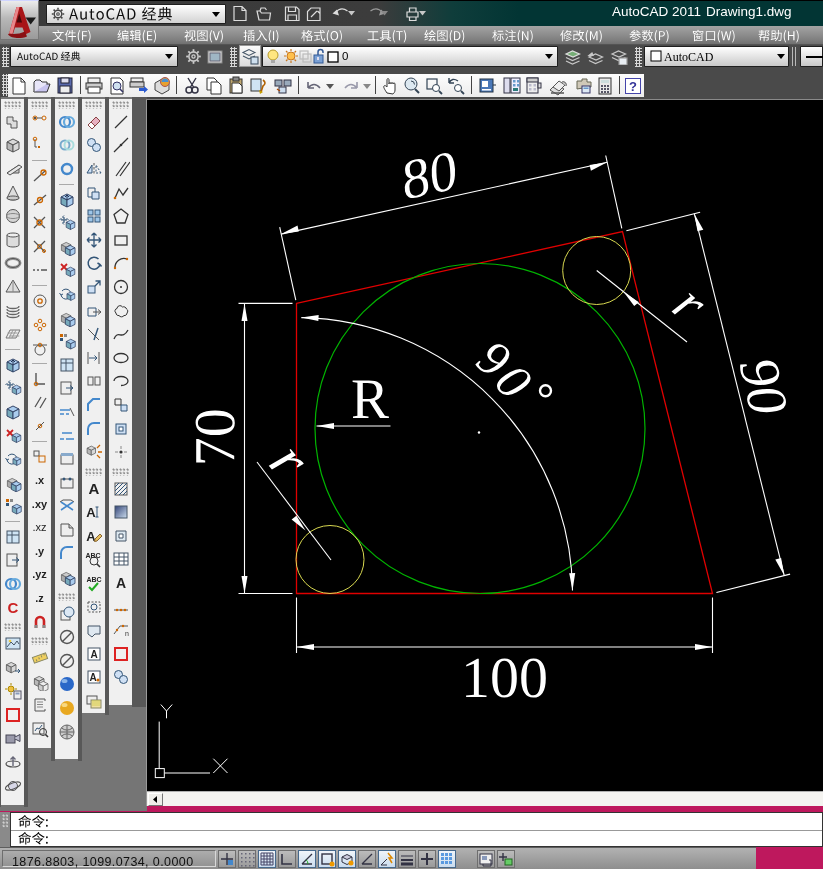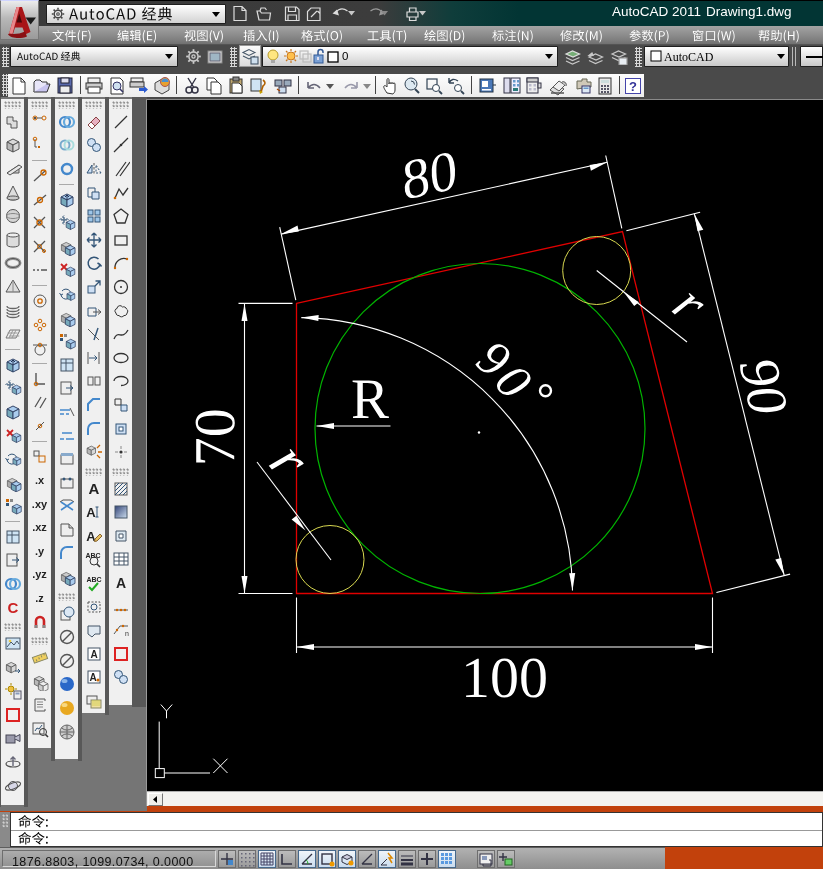--- a/index.html
+++ b/index.html
@@ -1,16 +1,16 @@
 <!DOCTYPE html>
 <html><head><meta charset="utf-8">
 <style>
 *{margin:0;padding:0;box-sizing:border-box}
 body{font-family:"Liberation Sans",sans-serif}
-#page{position:relative;width:823px;height:869px;background:#c2410c;overflow:hidden}
+#page{position:relative;width:823px;height:869px;background:#be185d;overflow:hidden}
 .abs{position:absolute}
 #title{left:0;top:0;width:823px;height:26px;background:linear-gradient(90deg,#3a3a3a 0%,#3c3c3c 46%,#0f3d3b 55%,#023534 63%,#023534 100%);border-top:1.5px solid #000}
 #logo{left:0;top:0;width:39px;height:40px;background:linear-gradient(180deg,#ececec,#b8b8b8 45%,#9a9a9a);border:1px solid #777;border-top-color:#cfd4ff;z-index:5}
 .ttxt{color:#fff;font-size:13.5px;top:4px}
 #menu{left:0;top:26px;width:823px;height:19px;background:linear-gradient(180deg,#a4a4a4,#808080 75%,#707070);border-bottom:1px solid #545454}
 #row3{left:0;top:45px;width:823px;height:26px;background:#4a4a4a}
 .combo{position:absolute;background:linear-gradient(180deg,#fefefe,#c6c6c6);border:1px solid #1f1f1f;border-radius:1px}
 .cartxt{position:absolute;color:#000;font-size:13px}
 .caret{position:absolute;width:0;height:0;border-left:4px solid transparent;border-right:4px solid transparent;border-top:5px solid #000}
 .grip{position:absolute;width:7px;background-image:radial-gradient(circle at 1.5px 1.5px,#d8d8d8 1px,transparent 1.2px);background-size:3px 3px}
@@ -21,21 +21,21 @@
 .s4{position:absolute;top:2px;width:1px;height:18px;background:#444}
 #left{left:0;top:97px;width:147px;height:714px;background:#757575}
 .col{position:absolute;background:#f0f0f0;width:23px}
 .cgrip{height:8px;margin:2px 3px 1px 3px;background-image:radial-gradient(circle at 1.5px 1.5px,#909090 1px,transparent 1.2px);background-size:3.5px 3.5px}
 .ic{width:23px;height:23.6px;display:flex;align-items:center;justify-content:center}
 .isep{width:15px;height:1px;background:#aaa;margin:3px auto}
 #draw{left:147px;top:100px;width:676px;height:691px;background:#000}
 #hscroll{left:147px;top:791px;width:676px;height:15px;background:#f4f3f0;border-top:1px solid #b0b0b0}
 #cmd{left:10px;top:812px;width:813px;height:35px;background:#fff;border:1px solid #333}
 #cmdgrip{left:0;top:812px;width:10px;height:35px;background:#8a8a8a}
-#status{left:0;top:847px;width:665px;height:22px;background:linear-gradient(180deg,#b2b2b2,#8e8e8e);border-top:1px solid #5e5e5e}
+#status{left:0;top:847px;width:756px;height:22px;background:linear-gradient(180deg,#b2b2b2,#8e8e8e);border-top:1px solid #5e5e5e}
 #coords{position:absolute;left:12px;top:7px;font-size:12.5px;color:#111;letter-spacing:.4px}
 .sbtn{position:absolute;top:2px;width:18px;height:18px;border:1px solid #6e6e6e;background:linear-gradient(180deg,#bcbcbc,#9a9a9a);display:flex;align-items:center;justify-content:center}
 .sbtn.on{background:linear-gradient(180deg,#f0f5fa,#cadcee);border-color:#46698c}
 </style></head>
 <body>
 <div id="page">
   <div class="abs" id="title"></div>
   <div class="abs" id="menu"></div>
     <svg class="abs" style="left:0;top:0" width="823" height="50">
       <path transform="translate(52 40.2)" d="M5.2 -10.1C5.6 -9.5 6.0 -8.7 6.1 -8.2L7.1 -8.5C7.0 -9.0 6.5 -9.8 6.2 -10.4ZM0.6 -8.2V-7.3H2.5C3.3 -5.4 4.2 -3.8 5.5 -2.5C4.1 -1.3 2.5 -0.5 0.4 0.1C0.6 0.3 0.9 0.7 1.0 1.0C3.1 0.3 4.8 -0.6 6.2 -1.8C7.6 -0.6 9.2 0.3 11.3 0.9C11.4 0.6 11.7 0.2 11.9 0.0C9.9 -0.4 8.3 -1.3 6.9 -2.5C8.1 -3.7 9.1 -5.3 9.8 -7.3H11.7V-8.2ZM6.2 -3.1C5.0 -4.3 4.1 -5.7 3.5 -7.3H8.7C8.1 -5.6 7.3 -4.2 6.2 -3.1Z M16.2 -4.2V-3.3H19.7V1.0H20.7V-3.3H24.0V-4.2H20.7V-6.9H23.5V-7.8H20.7V-10.2H19.7V-7.8H18.1C18.2 -8.4 18.4 -9.0 18.5 -9.5L17.6 -9.7C17.3 -8.1 16.8 -6.5 16.1 -5.5C16.3 -5.4 16.7 -5.2 16.9 -5.0C17.2 -5.5 17.5 -6.2 17.8 -6.9H19.7V-4.2ZM15.6 -10.3C14.9 -8.4 13.8 -6.6 12.7 -5.4C12.9 -5.2 13.1 -4.7 13.2 -4.5C13.6 -4.9 14.0 -5.4 14.4 -5.9V1.0H15.2V-7.3C15.7 -8.2 16.1 -9.1 16.5 -10.0Z M27.5 2.4 28.2 2.1C27.2 0.4 26.7 -1.7 26.7 -3.8C26.7 -5.9 27.2 -8.0 28.2 -9.7L27.5 -10.1C26.4 -8.2 25.7 -6.2 25.7 -3.8C25.7 -1.4 26.4 0.6 27.5 2.4Z M30.0 0.0H31.1V-4.0H34.6V-5.0H31.1V-8.1H35.2V-9.0H30.0Z M36.8 2.4C37.9 0.6 38.6 -1.4 38.6 -3.8C38.6 -6.2 37.9 -8.2 36.8 -10.1L36.1 -9.7C37.1 -8.0 37.7 -5.9 37.7 -3.8C37.7 -1.7 37.1 0.4 36.1 2.1Z" fill="#fff"></path>
@@ -725,21 +725,21 @@
         </div>
         <div class="isep"></div>
         <div class="ic">
           <svg width="18" height="18">
             <rect x="3" y="3" width="5" height="5" fill="none" stroke="#555"></rect>
             <rect x="8" y="8" width="6" height="6" fill="none" stroke="#c60"></rect>
           </svg>
         </div>
         <div class="ic" style="font-size:11px;color:#222;font-weight:bold">.x</div>
         <div class="ic" style="font-size:11px;color:#222;font-weight:bold">.xy</div>
-        <div class="ic" style="font-size:11px;color:#222;font-weight:bold">.xz</div>
+        <div class="ic" style="font-size:11px;color:#222;font-weight:normal">.xz</div>
         <div class="ic" style="font-size:11px;color:#222;font-weight:bold">.y</div>
         <div class="ic" style="font-size:11px;color:#222;font-weight:bold">.yz</div>
         <div class="ic" style="font-size:11px;color:#222;font-weight:bold">.z</div>
         <div class="ic">
           <svg width="18" height="18">
             <path d="M5 15 v-7 a4 4 0 0 1 8 0 v7" fill="none" stroke="#c22" stroke-width="2.6"></path>
             <rect x="3.5" y="12" width="3" height="3" fill="#888"></rect>
             <rect x="11.5" y="12" width="3" height="3" fill="#888"></rect>
           </svg>
         </div>

